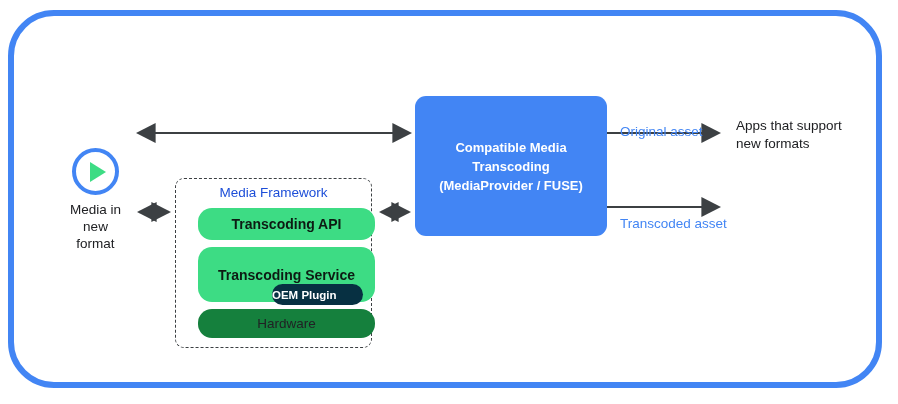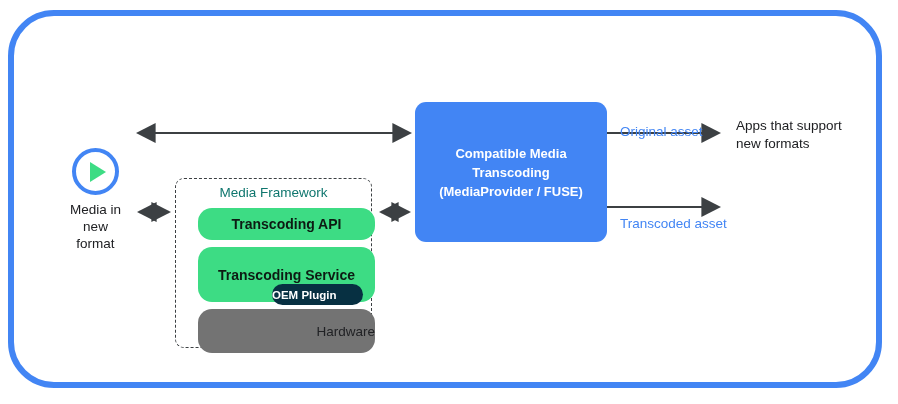--- a/index.html
+++ b/index.html
@@ -85,21 +85,21 @@
     box-sizing: border-box;
     background: #ffffff;
   }
   #media-framework-title {
     position: absolute;
     left: 0;
     top: 6px;
     width: 100%;
     text-align: center;
     font-size: 13.5px;
-    color: #0f766e;
+    color: #1d4ed8;
   }
   .stack-box {
     position: absolute;
     left: 22px;
     width: 177px;
     box-sizing: border-box;
     display: flex;
     align-items: center;
     justify-content: center;
     border-radius: 14px;
@@ -132,32 +132,31 @@
     border-radius: 11px;
     display: flex;
     align-items: center;
     justify-content: flex-start;
     font-size: 11.5px;
     font-weight: bold;
     color: #ffffff;
   }
   #hardware {
     top: 130px;
-    height: 44px;
-    background: #737373;
+    height: 29px;
+    background: #15803d;
     font-size: 13.5px;
     color: #202124;
-    justify-content: flex-end;
   }
 
   
   #cmt-box {
     position: absolute;
     left: 415px;
-    top: 102px;
+    top: 96px;
     width: 192px;
     height: 140px;
     background: #4285f4;
     border-radius: 11px;
     display: flex;
     align-items: center;
     justify-content: center;
     text-align: center;
     color: #ffffff;
     font-size: 13px;

